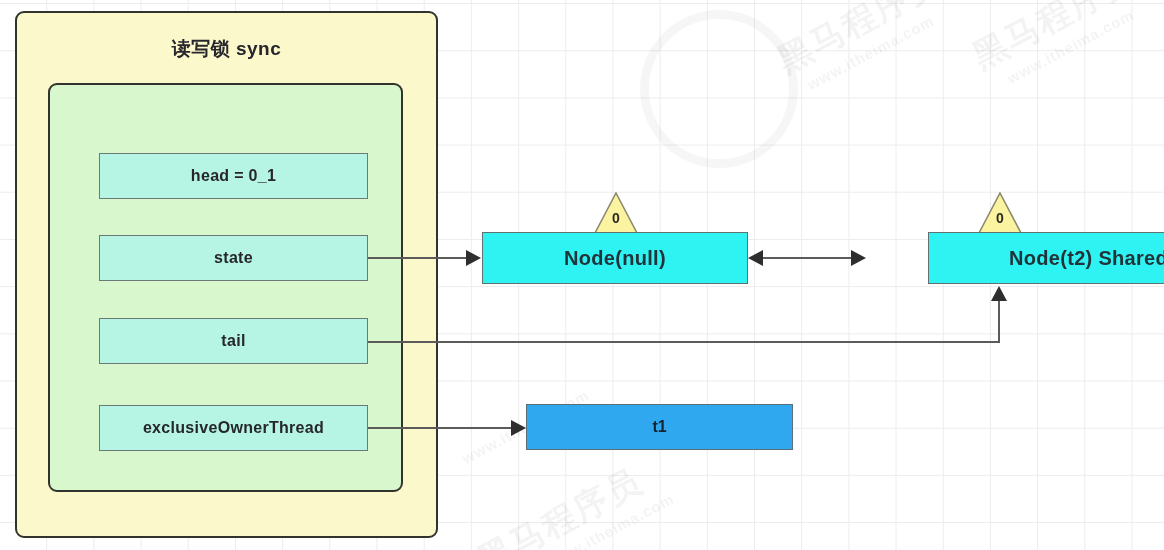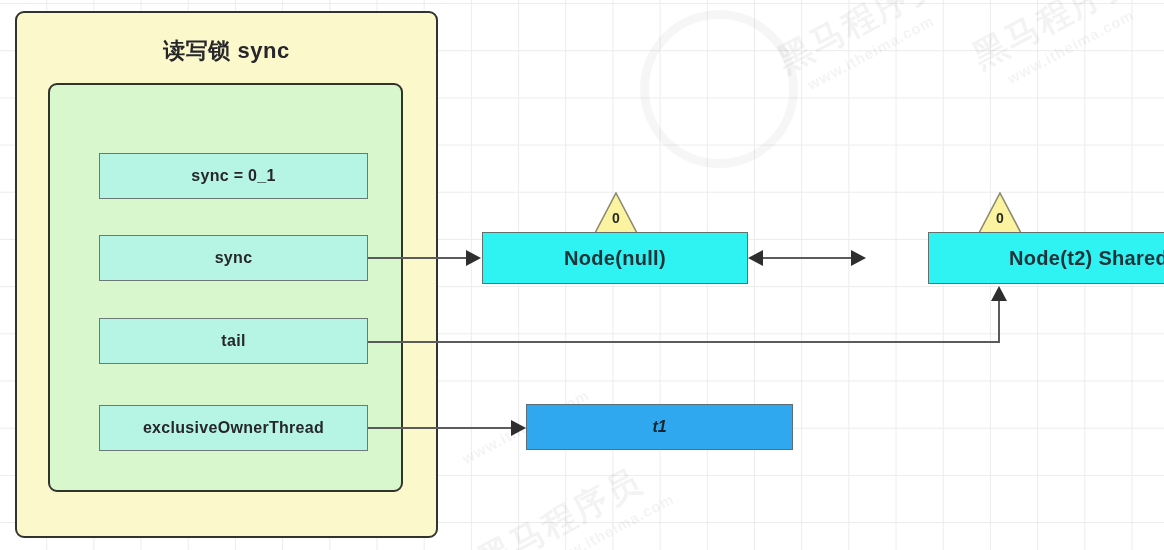--- a/index.html
+++ b/index.html
@@ -55,21 +55,21 @@
     border: 2.5px solid #33332e;
     border-radius: 9px;
     box-sizing: border-box;
   }
   .container-title {
     position: absolute;
     width: 100%;
     text-align: center;
     font-weight: 700;
     color: #26262b;
-    font-size: 22px;
+    font-size: 19px;
     letter-spacing: 0.5px;
   }
 
   
   .field {
     position: absolute;
     background: #b6f5e4;
     border: 1.6px solid #6b7a76;
     box-sizing: border-box;
     display: flex;
@@ -167,33 +167,33 @@
   <div class="wm wm-cn" style="left:470px; top:498px; transform:rotate(-28deg);">黑马程序员</div>
   <div class="wm wm-en" style="left:540px; top:522px; transform:rotate(-28deg);">www.itheima.com</div>
   <div class="wm wm-en" style="left:455px; top:418px; transform:rotate(-28deg);">www.itheima.com</div>
   <div class="wm-ring" style="left:640px; top:10px; width:140px; height:140px;"></div>
 
   <div class="box-outer" style="left:15px; top:11px; width:423px; height:527px;"></div>
   <div class="container-title" style="left:15px; top:36px; width:423px;">读写锁 sync</div>
 
   <div class="box-inner" style="left:48px; top:83px; width:355px; height:409px;"></div>
 
-  <div class="field" style="left:99px; top:153px; width:269px; height:46px;">sync = 0_1</div>
-
-  <div class="field" style="left:99px; top:235px; width:269px; height:46px;">sync</div>
+  <div class="field" style="left:99px; top:153px; width:269px; height:46px;">head = 0_1</div>
+
+  <div class="field" style="left:99px; top:235px; width:269px; height:46px;">state</div>
 
   <div class="field" style="left:99px; top:405px; width:269px; height:46px;">exclusiveOwnerThread</div>
 
   <div class="field" style="left:99px; top:318px; width:269px; height:46px;">tail</div>
 
   <div class="node" style="left:482px; top:232px; width:266px; height:52px;">Node(null)</div>
 
   <div class="node" style="left:916px; top:232px; width:321px; height:52px;margin-left:12px;">Node(t2) Shared</div>
 
-  <div class="thread-box" style="left:526px; top:404px; width:267px; height:46px;font-style:italic;">t1</div>
+  <div class="thread-box" style="left:526px; top:404px; width:267px; height:46px;">t1</div>
 
   <div class="tri-wrap" style="left:594px; top:192px; width:44px; height:42px;">
     <svg width="44" height="42" viewBox="0 0 44 42">
       <polygon points="22,1 43,41 1,41" fill="#fbf3a0" stroke="#8a8a70" stroke-width="1.6"></polygon>
     </svg>
     <div class="tri-label" style="left:0; top:18px;">0</div>
   </div>
 
   <div class="tri-wrap" style="left:978px; top:192px; width:44px; height:42px;">
     <svg width="44" height="42" viewBox="0 0 44 42">

